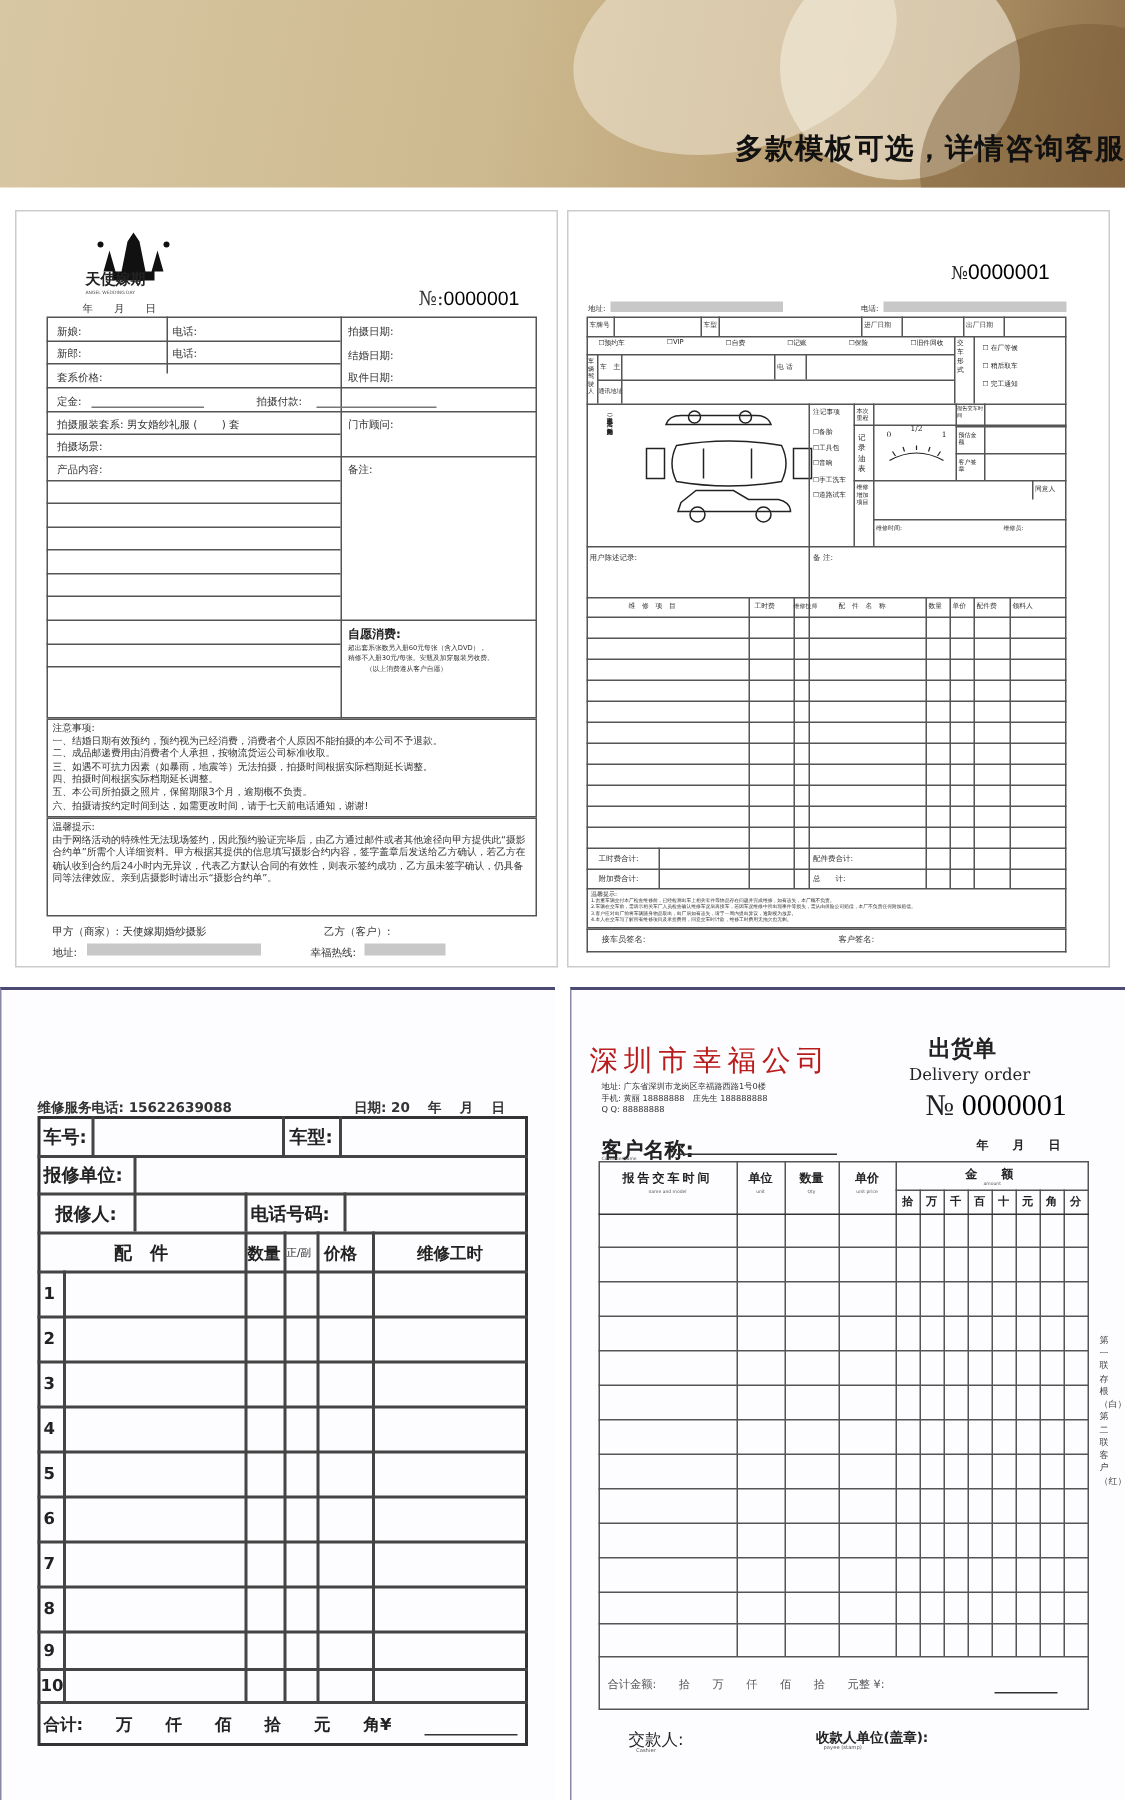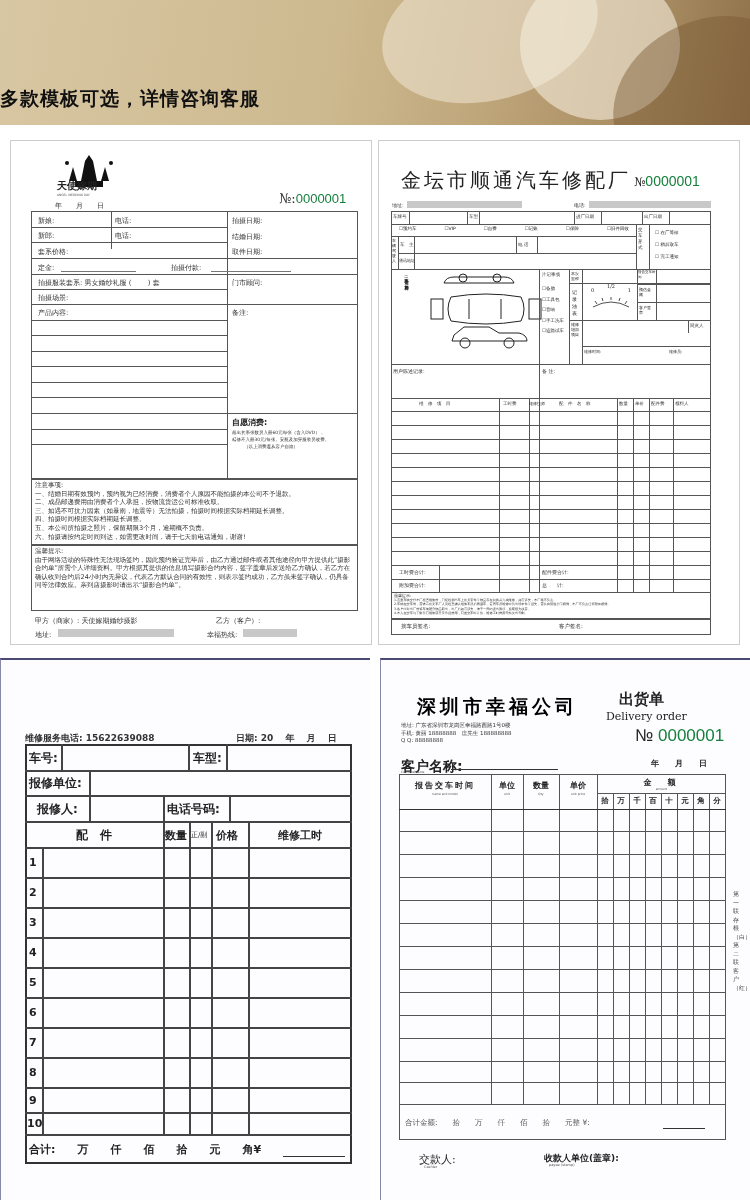--- a/index.html
+++ b/index.html
@@ -1,34 +1,34 @@
 <!DOCTYPE html>
 <html><head>
 <meta charset="utf-8">
 <style>
 *{box-sizing:border-box;margin:0;padding:0}
 body{width:750px;height:1200px;background:#fff;font-family:"DejaVu Sans","Liberation Sans",sans-serif;color:#222;position:relative;overflow:hidden}
 .banner{position:absolute;left:0;top:0;width:750px;height:125px;background:linear-gradient(100deg,#d8c7a3 0%,#cdb98f 45%,#bfa57a 65%,#a98d62 85%,#8e6f4a 100%);overflow:hidden}
 .banner .petal{position:absolute;border-radius:50%;background:rgba(240,232,214,.55)}
 .banner .leaf{position:absolute;border-radius:50%;background:rgba(120,88,52,.45)}
 .banner-title{position:absolute;left:0;width:750px;top:26px;text-align:center;font-size:44px;font-weight:bold;color:#e52222;letter-spacing:4px;-webkit-text-stroke:0;text-shadow:2px 0 #ffe97a,-2px 0 #ffe97a,0 2px #ffe97a,0 -2px #ffe97a,2px 2px #ffe97a,-2px -2px #ffe97a,2px -2px #ffe97a,-2px 2px #ffe97a}
-.banner-sub{position:absolute;left:0;width:750px;top:86px;text-align:left;font-size:19px;font-weight:bold;color:#111;letter-spacing:1px}
+.banner-sub{position:absolute;left:0;width:750px;top:86px;text-align:right;font-size:19px;font-weight:bold;color:#111;letter-spacing:1px}
 .panel{position:absolute;background:#fff}
 .p1{left:10px;top:140px;width:362px;height:505px;border:1px solid #ccc}
 .p2{left:378px;top:140px;width:362px;height:505px;border:1px solid #ccc}
 .p3{left:0;top:658px;width:370px;height:542px;border-top:2px solid #4a4a72;border-left:1px solid #8888aa;background:#fdfdff}
 .p4{left:380px;top:658px;width:370px;height:542px;border-top:2px solid #4a4a72;border-left:1px solid #8888aa;background:#fdfdff}
 .abs{position:absolute}
 .t{font-size:7px;color:#333;white-space:nowrap}
 .box{position:absolute;border:1px solid #555}
 .hl{position:absolute;height:1px;background:#555}
 .vl{position:absolute;width:1px;background:#555}
 .hl2{position:absolute;height:2px;background:#444}
 .vl2{position:absolute;width:2px;background:#444}
-.red{color:#15803d}
+.red{color:#000000}
 .grey{background:#c8c8c8;position:absolute}
 </style>
 </head>
 <body>
 
 <div class="banner">
   <div class="petal" style="left:380px;top:-40px;width:220px;height:140px;transform:rotate(-15deg)"></div>
   <div class="petal" style="left:520px;top:-30px;width:160px;height:150px;background:rgba(245,238,222,.6)"></div>
   <div class="leaf" style="left:610px;top:20px;width:200px;height:160px;transform:rotate(-25deg)"></div>
   <div class="banner-sub">多款模板可选，详情咨询客服</div>
@@ -107,21 +107,20 @@
   </div>
   <div class="abs t" style="left:24px;top:475px">甲方（商家）: 天使嫁期婚纱摄影</div>
   <div class="abs t" style="left:205px;top:475px">乙方（客户）:</div>
   <div class="abs t" style="left:24px;top:489px">地址:</div>
   <div class="grey" style="left:47px;top:488px;width:116px;height:8px"></div>
   <div class="abs t" style="left:196px;top:489px">幸福热线:</div>
   <div class="grey" style="left:232px;top:488px;width:54px;height:8px"></div>
 </div>
 
 <div class="panel p2">
-  <div class="abs" style="left:22px;top:26px;font-size:20px;font-family:'DejaVu Serif',serif;letter-spacing:3px">金坛市顺通汽车修配厂</div>
   <div class="abs" style="left:255px;top:32px;font-size:12px;font-family:'DejaVu Serif',serif"><span>№</span><span class="red" style="font-size:14px;font-family:'Liberation Sans',sans-serif">0000001</span></div>
   <div class="abs t" style="left:13px;top:61px;font-size:5px">地址:</div>
   <div class="grey" style="left:28px;top:60px;width:115px;height:7px"></div>
   <div class="abs t" style="left:195px;top:61px;font-size:5px">电话:</div>
   <div class="grey" style="left:210px;top:60px;width:122px;height:7px"></div>
 
   <div class="box" style="left:12px;top:70px;width:320px;height:408px"></div>
   <div class="hl" style="left:12px;top:83px;width:320px"></div>
   <div class="vl" style="left:30px;top:70px;height:13px"></div>
   <div class="vl" style="left:88px;top:70px;height:13px"></div>
@@ -322,29 +321,29 @@
   <div class="abs" style="left:28px;top:376px;font-size:11px;font-weight:bold">7</div>
   <div class="abs" style="left:28px;top:406px;font-size:11px;font-weight:bold">8</div>
   <div class="abs" style="left:28px;top:434px;font-size:11px;font-weight:bold">9</div>
   <div class="abs" style="left:26px;top:457px;font-size:11px;font-weight:bold">10</div>
 
   <div class="abs" style="left:28px;top:482px;font-size:11px;font-weight:bold;white-space:pre">合计:　　万　　仟　　佰　　拾　　元　　角¥</div>
   <div class="hl" style="left:282px;top:496px;width:62px;background:#333"></div>
 </div>
 
 <div class="panel p4">
-  <div class="abs" style="left:36px;top:34px;font-size:19px;letter-spacing:4px;font-weight:bold;color:#000000">深圳市幸福公司</div>
+  <div class="abs" style="left:12px;top:34px;font-size:19px;letter-spacing:4px;font-weight:normal;color:#b91c1c">深圳市幸福公司</div>
   <div class="abs" style="left:20px;top:62px;font-size:5.5px;line-height:7.5px;color:#333">
     <div>地址: 广东省深圳市龙岗区幸福路西路1号0楼</div>
     <div>手机: 黄丽 18888888　庄先生 188888888</div>
     <div>Q Q: 88888888</div>
   </div>
   <div class="abs" style="left:238px;top:30px;font-size:15px;font-weight:bold">出货单</div>
   <div class="abs" style="left:225px;top:50px;font-size:11px;font-family:'DejaVu Serif',serif">Delivery order</div>
-  <div class="abs" style="left:254px;top:66px;font-size:17px;font-family:Liberation Sans, sans-serif"><span>№</span> <span class="red">0000001</span></div>
+  <div class="abs" style="left:236px;top:66px;font-size:20px;font-family:Liberation Serif, serif"><span>№</span> <span class="red">0000001</span></div>
   <div class="abs" style="left:20px;top:98px;font-size:14px;font-weight:bold">客户名称:</div>
   <div class="abs" style="left:20px;top:110px;font-size:3px;color:#555">CustomerName</div>
   <div class="hl" style="left:70px;top:109px;width:107px;background:#333"></div>
   <div class="abs" style="left:270px;top:98px;font-size:8px;font-weight:bold;white-space:pre">年　　月　　日</div>
 
   <div class="box" style="left:18px;top:114px;width:327px;height:366px"></div>
   <div class="vl" style="left:110px;top:114px;height:330px"></div>
   <div class="vl" style="left:142px;top:114px;height:330px"></div>
   <div class="vl" style="left:178px;top:114px;height:330px"></div>
   <div class="vl" style="left:216px;top:114px;height:330px"></div>

